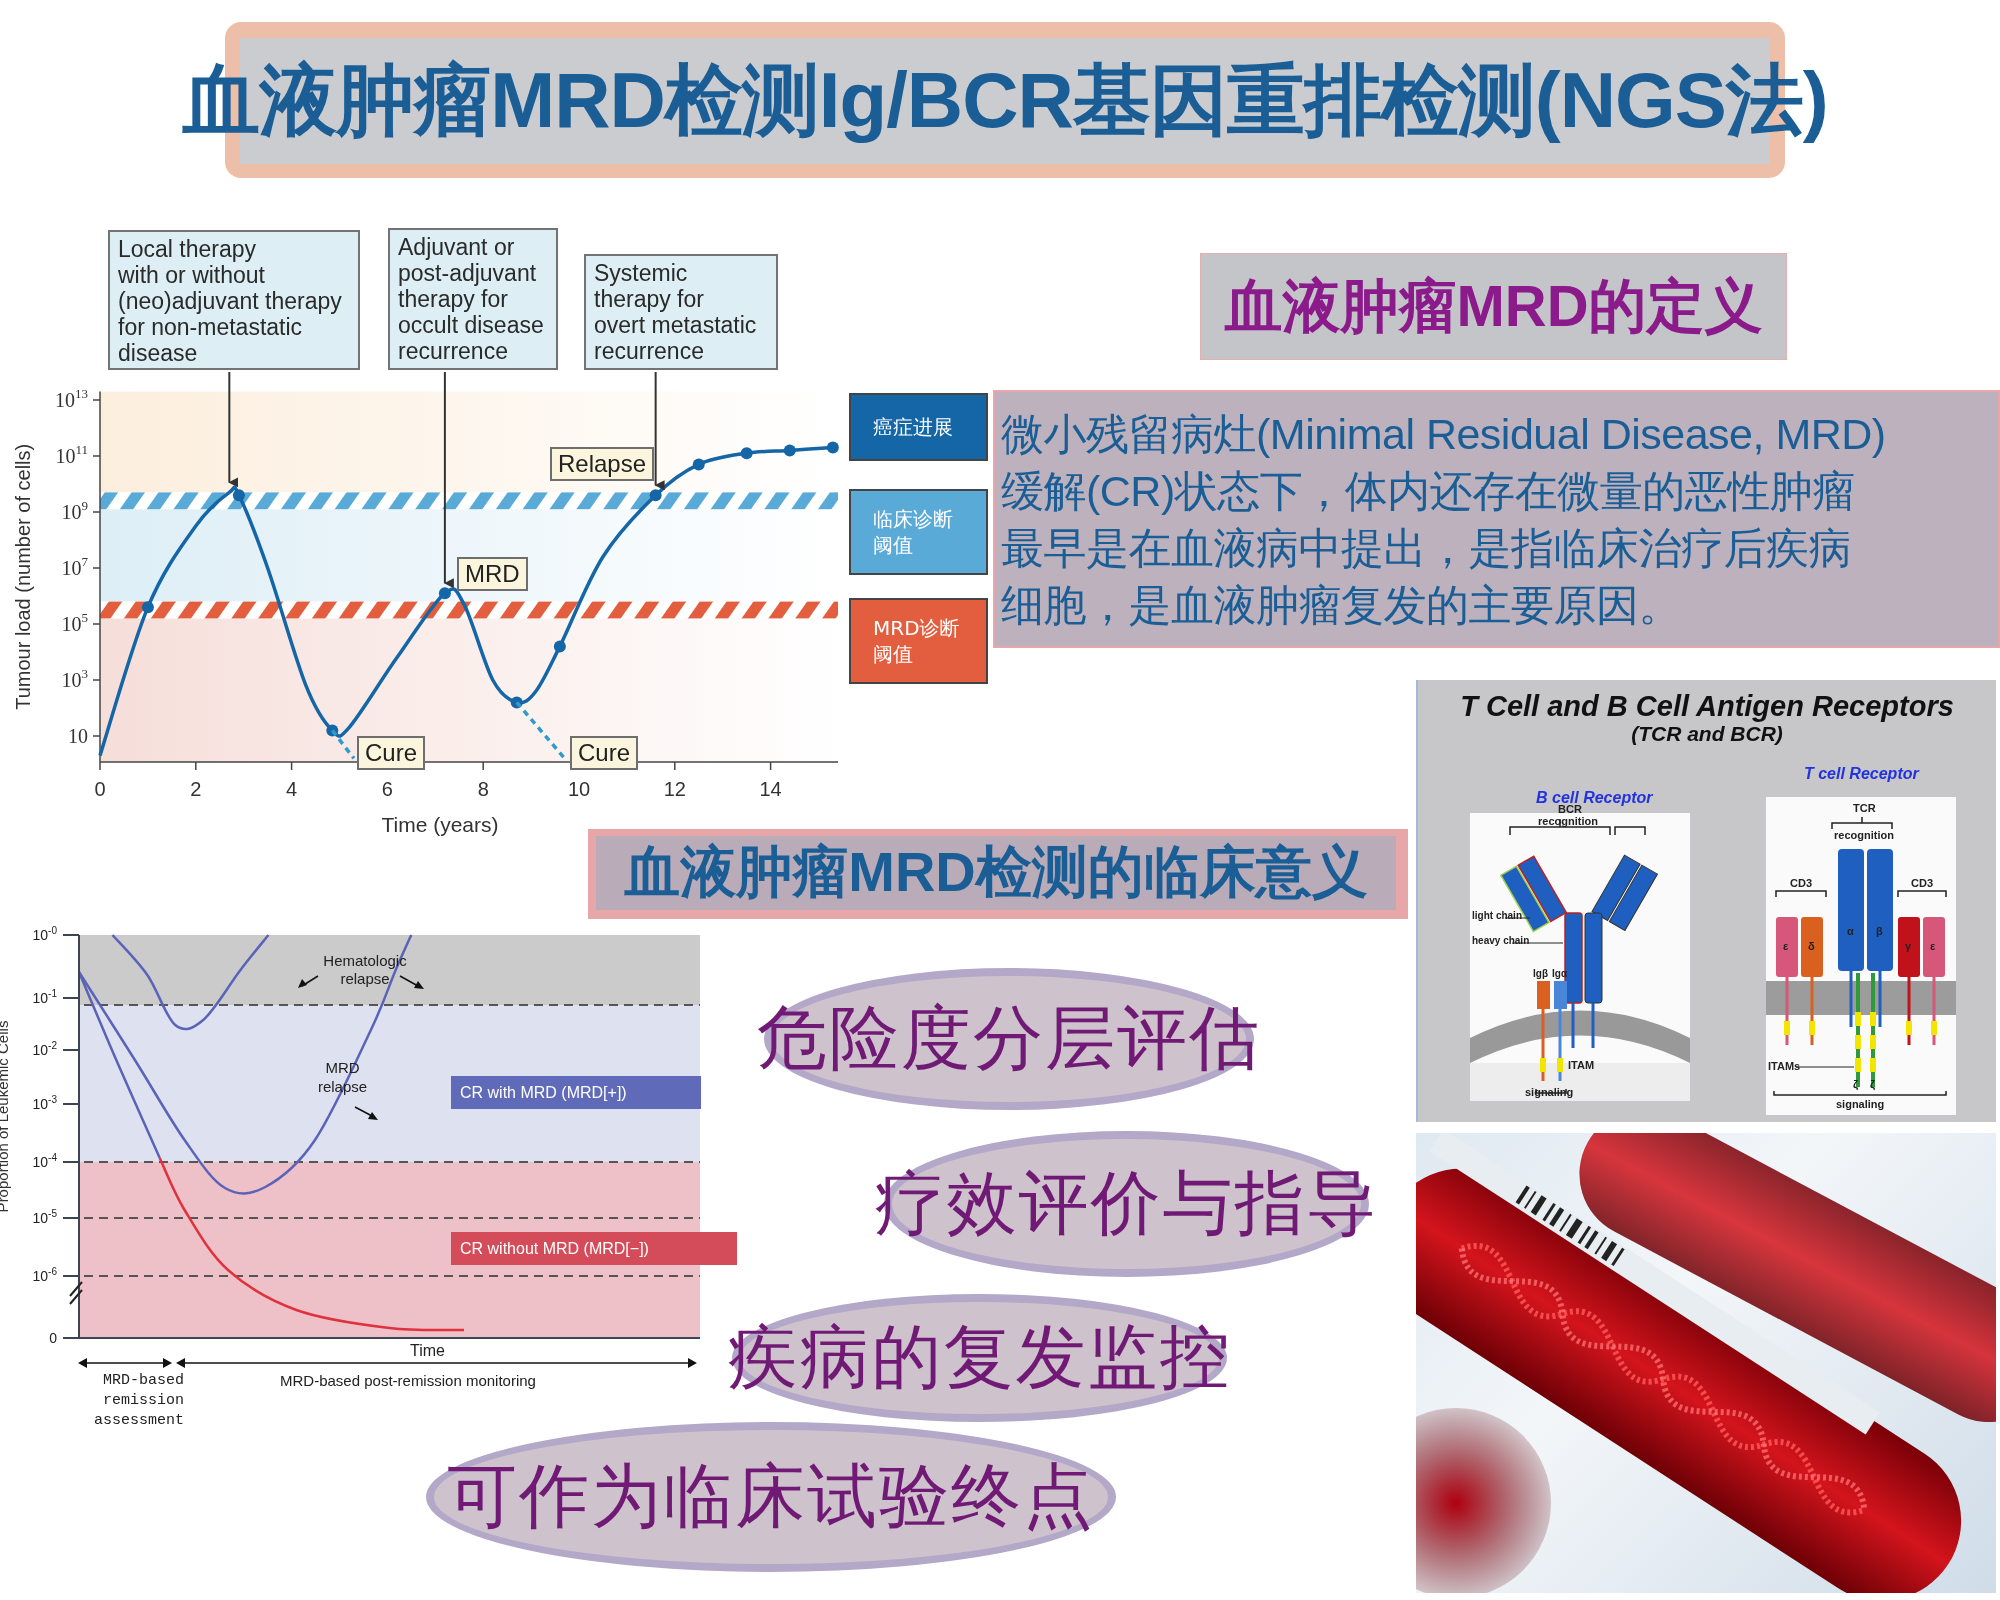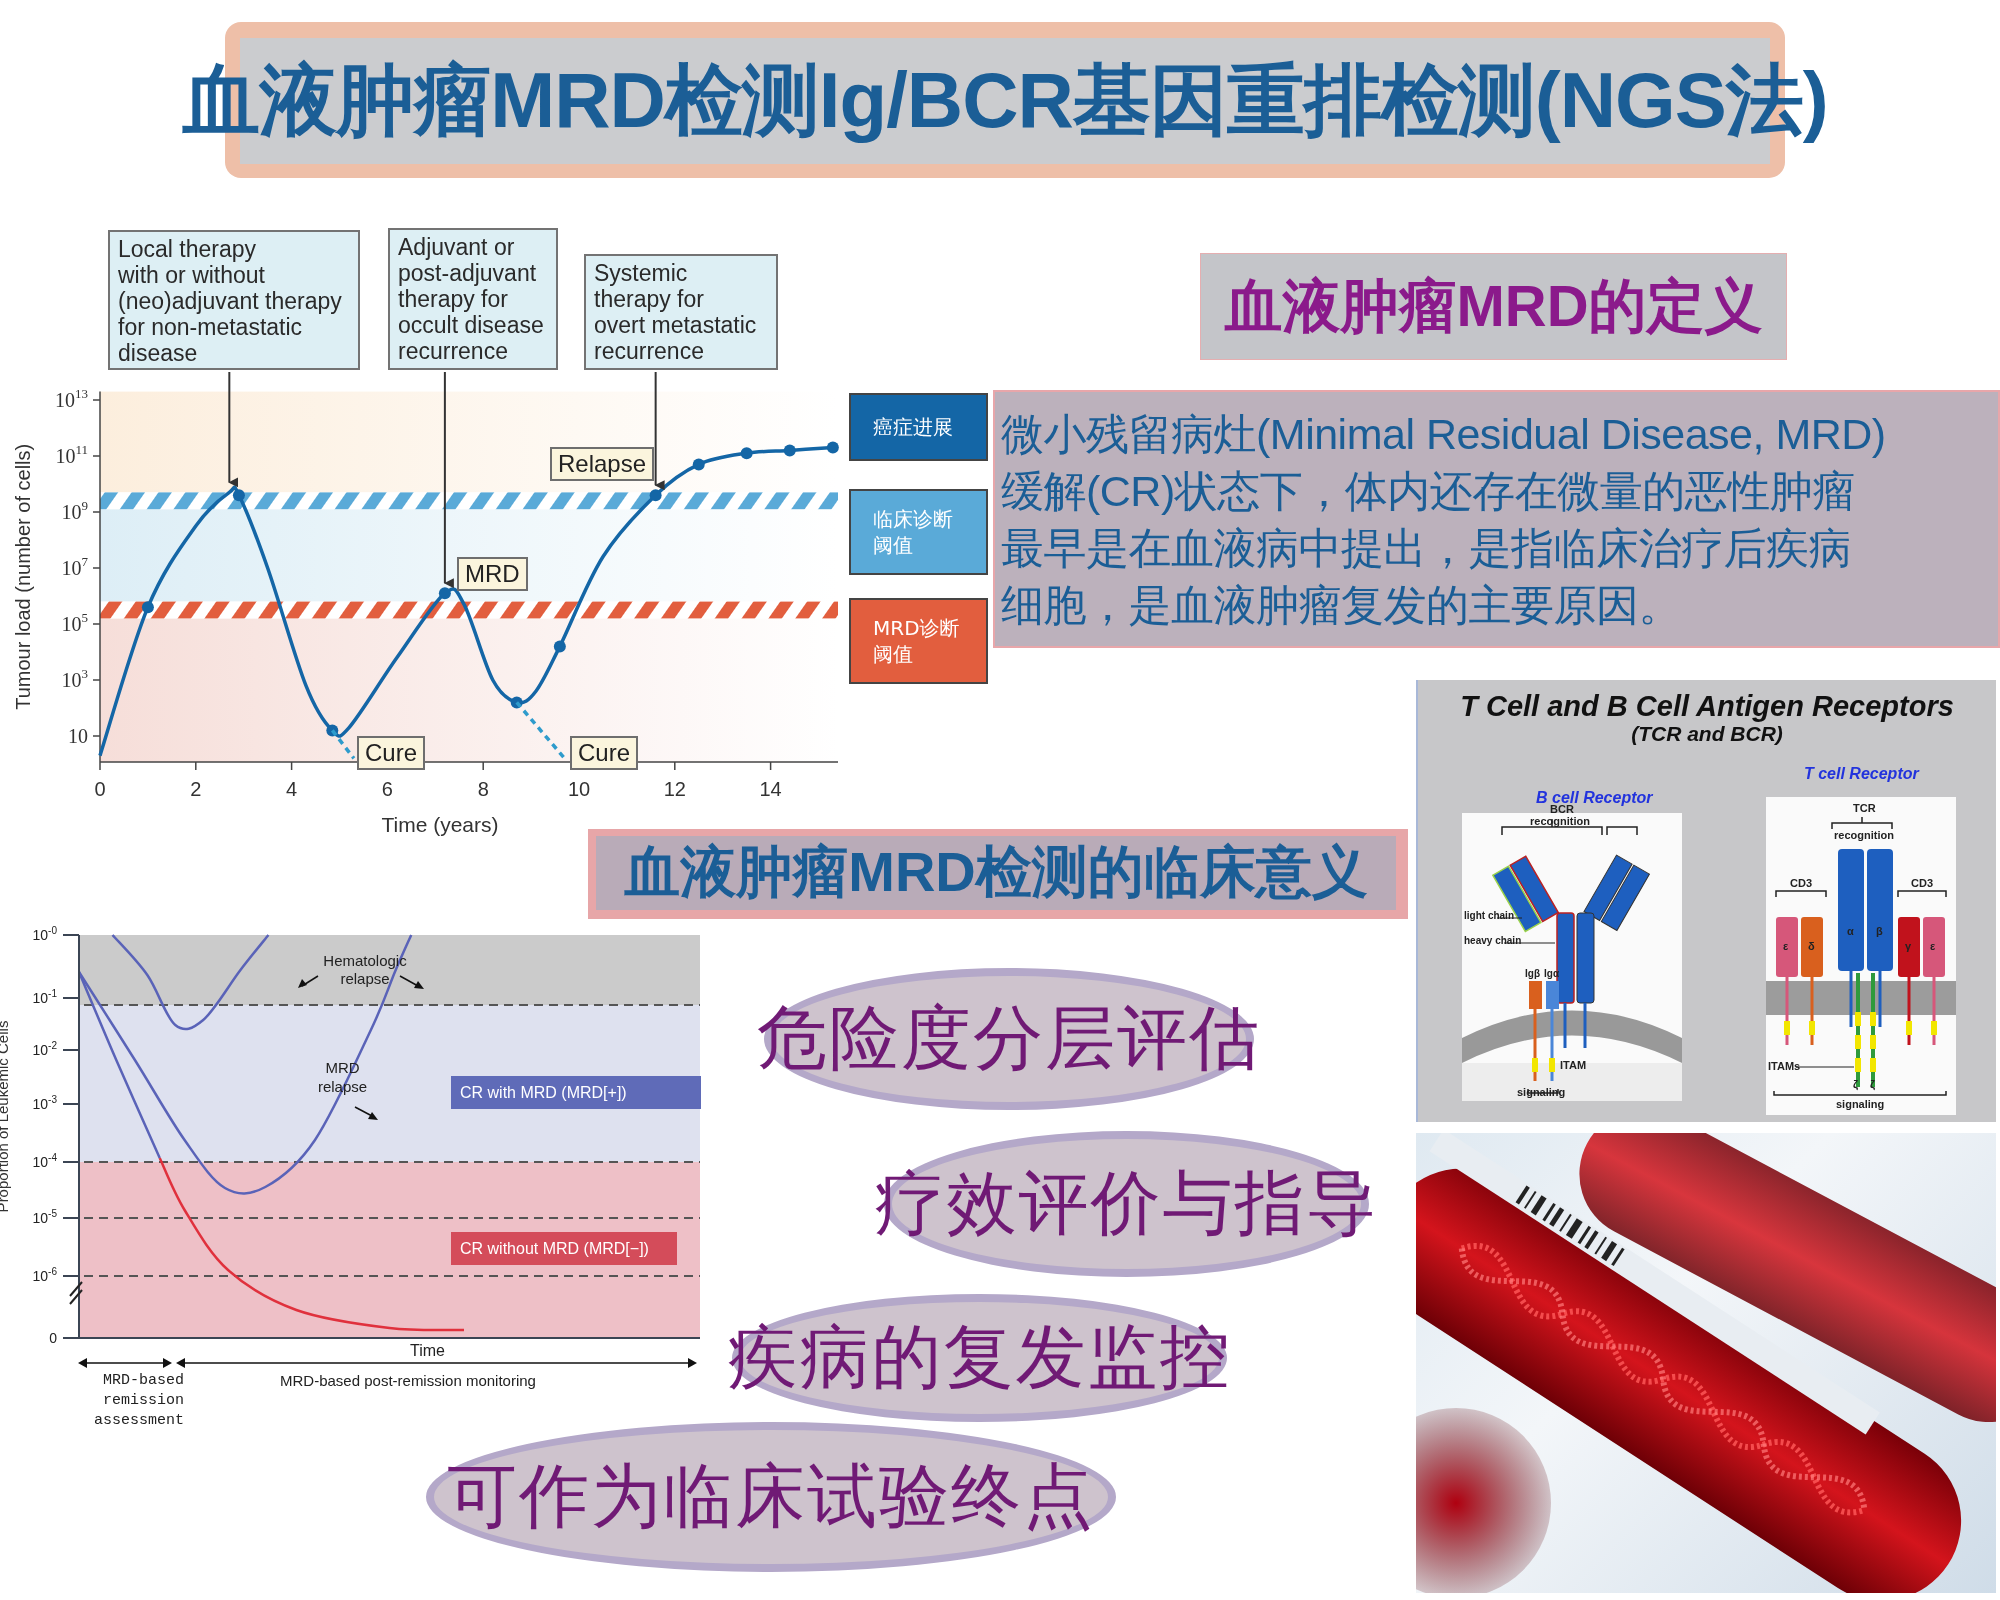--- a/index.html
+++ b/index.html
@@ -246,21 +246,21 @@
         <path d="M424,79 l-10,-1 l4,-7 z" fill="#111"></path>
         <path d="M355,197 L372,206" stroke="#111" stroke-width="1.5" fill="none"></path>
         <path d="M378,210 l-10,-1 l4,-7 z" fill="#111"></path>
       </g>
   </svg>
   <div class="abs" style="left:310px;top:42px;width:110px;text-align:center;font-family:'Liberation Sans',sans-serif;font-size:15px;line-height:18px;color:#222;white-space:pre;">Hematologic
 relapse</div>
   <div class="abs" style="left:300px;top:148px;width:85px;text-align:center;font-family:'Liberation Sans',sans-serif;font-size:15px;line-height:19px;color:#222;white-space:pre;">MRD
 relapse</div>
   <div class="abs" style="left:451px;top:166px;width:250px;height:33px;background:#5F6BB8;color:#fff;font-family:'Liberation Sans',sans-serif;font-size:16px;line-height:33px;padding-left:9px;">CR with MRD (MRD[+])</div>
-  <div class="abs" style="left:451px;top:322px;width:226px;height:33px;background:#D44C5A;color:#fff;font-family:'Liberation Sans',sans-serif;font-size:16px;line-height:33px;padding-left:9px;">CR without MRD (MRD[−])</div>
+  <div class="abs" style="left:451px;top:322px;width:286px;height:33px;background:#D44C5A;color:#fff;font-family:'Liberation Sans',sans-serif;font-size:16px;line-height:33px;padding-left:9px;">CR without MRD (MRD[−])</div>
   <div class="abs" style="left:410px;top:432px;font-family:'Liberation Sans',sans-serif;font-size:16px;color:#222;">Time</div>
   <div class="abs" style="left:64px;top:461px;width:120px;text-align:right;font-family:Liberation Mono, monospace;font-size:15px;line-height:20px;color:#222;white-space:pre;">MRD-based
 remission
 assessment</div>
   <div class="abs" style="left:280px;top:462px;font-family:'Liberation Sans',sans-serif;font-size:15px;color:#222;white-space:nowrap;">MRD-based post-remission monitoring</div>
 </div>
 
 <div class="pill" style="left:764px;top:968px;width:490px;height:142px;">
   <span>危险度分层评估</span>
 </div>
@@ -273,21 +273,21 @@
 <div class="pill" style="left:426px;top:1422px;width:690px;height:150px;">
   <span>可作为临床试验终点</span>
 </div>
 
 <div class="abs rec-panel">
   <div class="rec-title" style="top:10px;font-size:29px;">T Cell and B Cell Antigen Receptors</div>
   <div class="rec-title" style="top:42px;font-size:21px;">(TCR and BCR)</div>
   <div class="rec-sub" style="left:118px;top:85px;margin-top:24px;">B cell Receptor</div>
   <div class="rec-sub" style="left:386px;top:85px;">T cell Receptor</div>
 
-  <div class="rec-card" style="left:44px;top:133px;width:220px;height:288px;">
+  <div class="rec-card" style="left:52px;top:133px;width:220px;height:288px;">
     <svg width="220" height="288">
       <path d="M0,225 Q110,170 220,225 L220,250 Q110,195 0,250 Z" fill="#999"></path>
       <rect x="0" y="250" width="220" height="38" fill="#EDEDED"></rect>
       <path d="M40,22 L40,14 L140,14 L140,22 M90,14 L90,6" stroke="#222" stroke-width="1.5" fill="none"></path>
       <path d="M145,22 L145,14 L175,14 L175,22" stroke="#222" stroke-width="1.5" fill="none"></path>
       <g transform="rotate(-30 70 80)">
           <rect x="45" y="45" width="18" height="65" fill="#1E5FBF" stroke="#9BD24A" stroke-width="1.5"></rect>
           <rect x="65" y="45" width="18" height="65" fill="#1E5FBF" stroke="#B22" stroke-width="1.5"></rect>
         </g>
       <g transform="rotate(30 150 80)">

